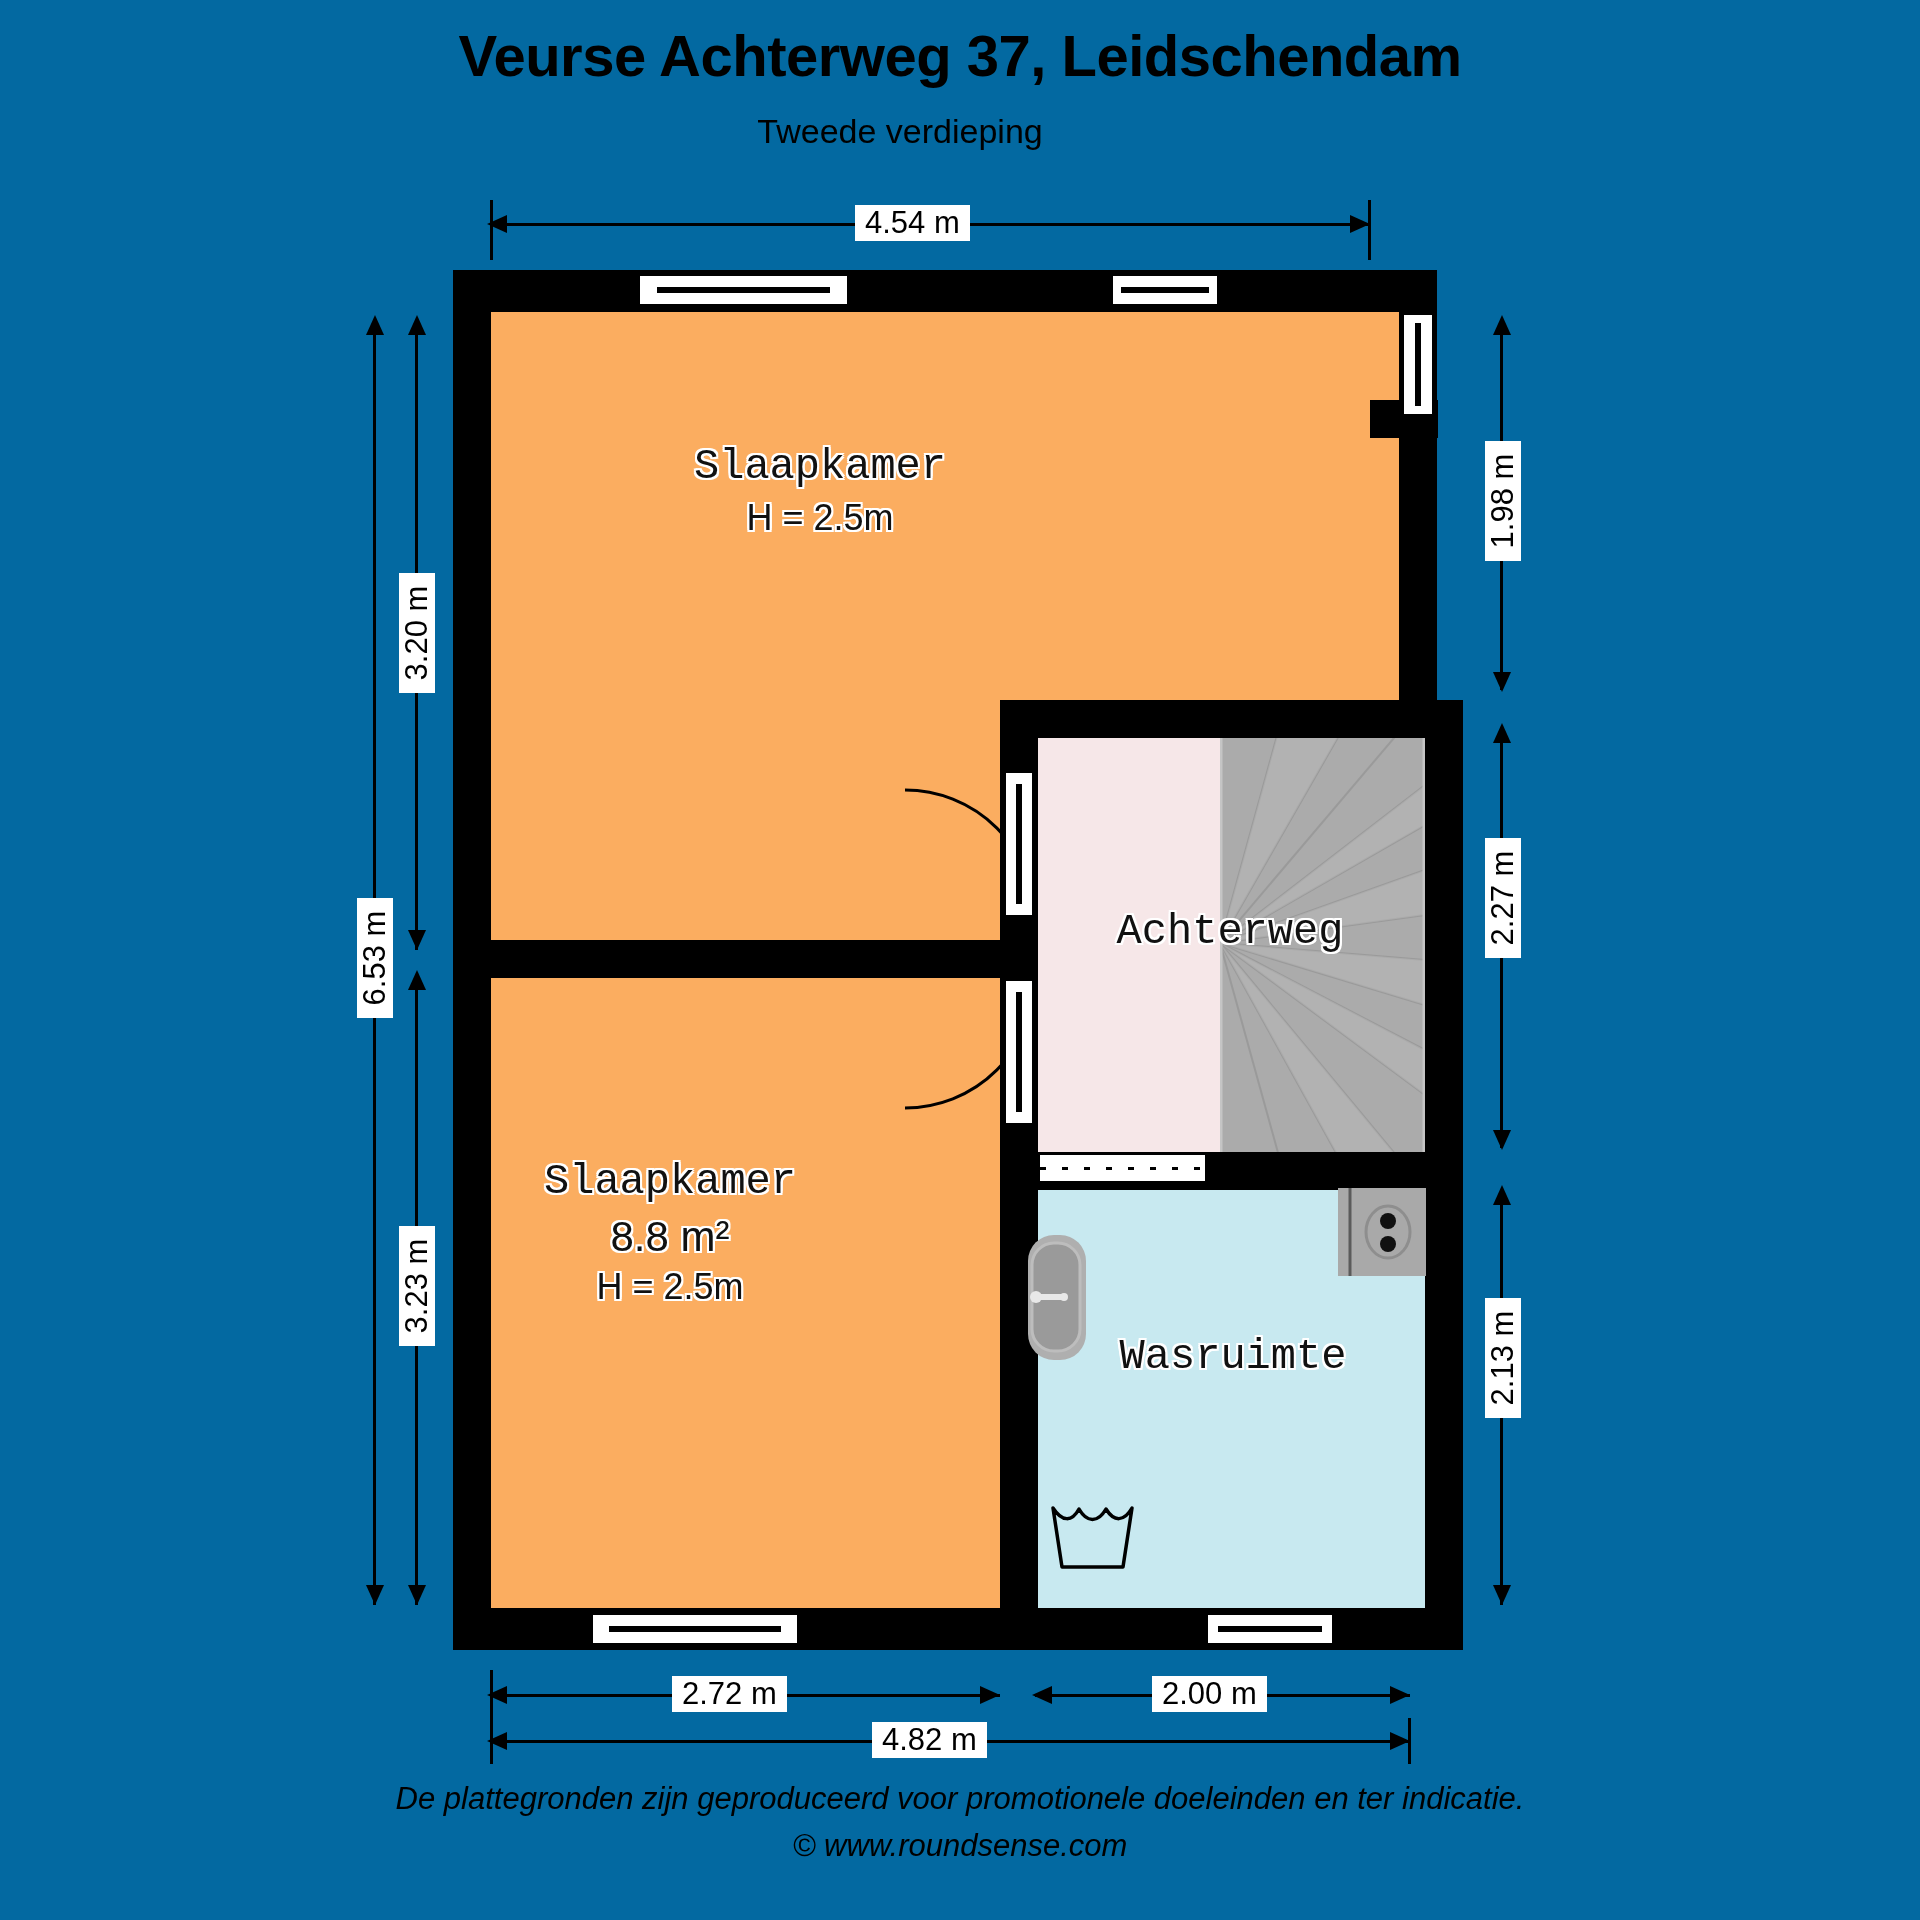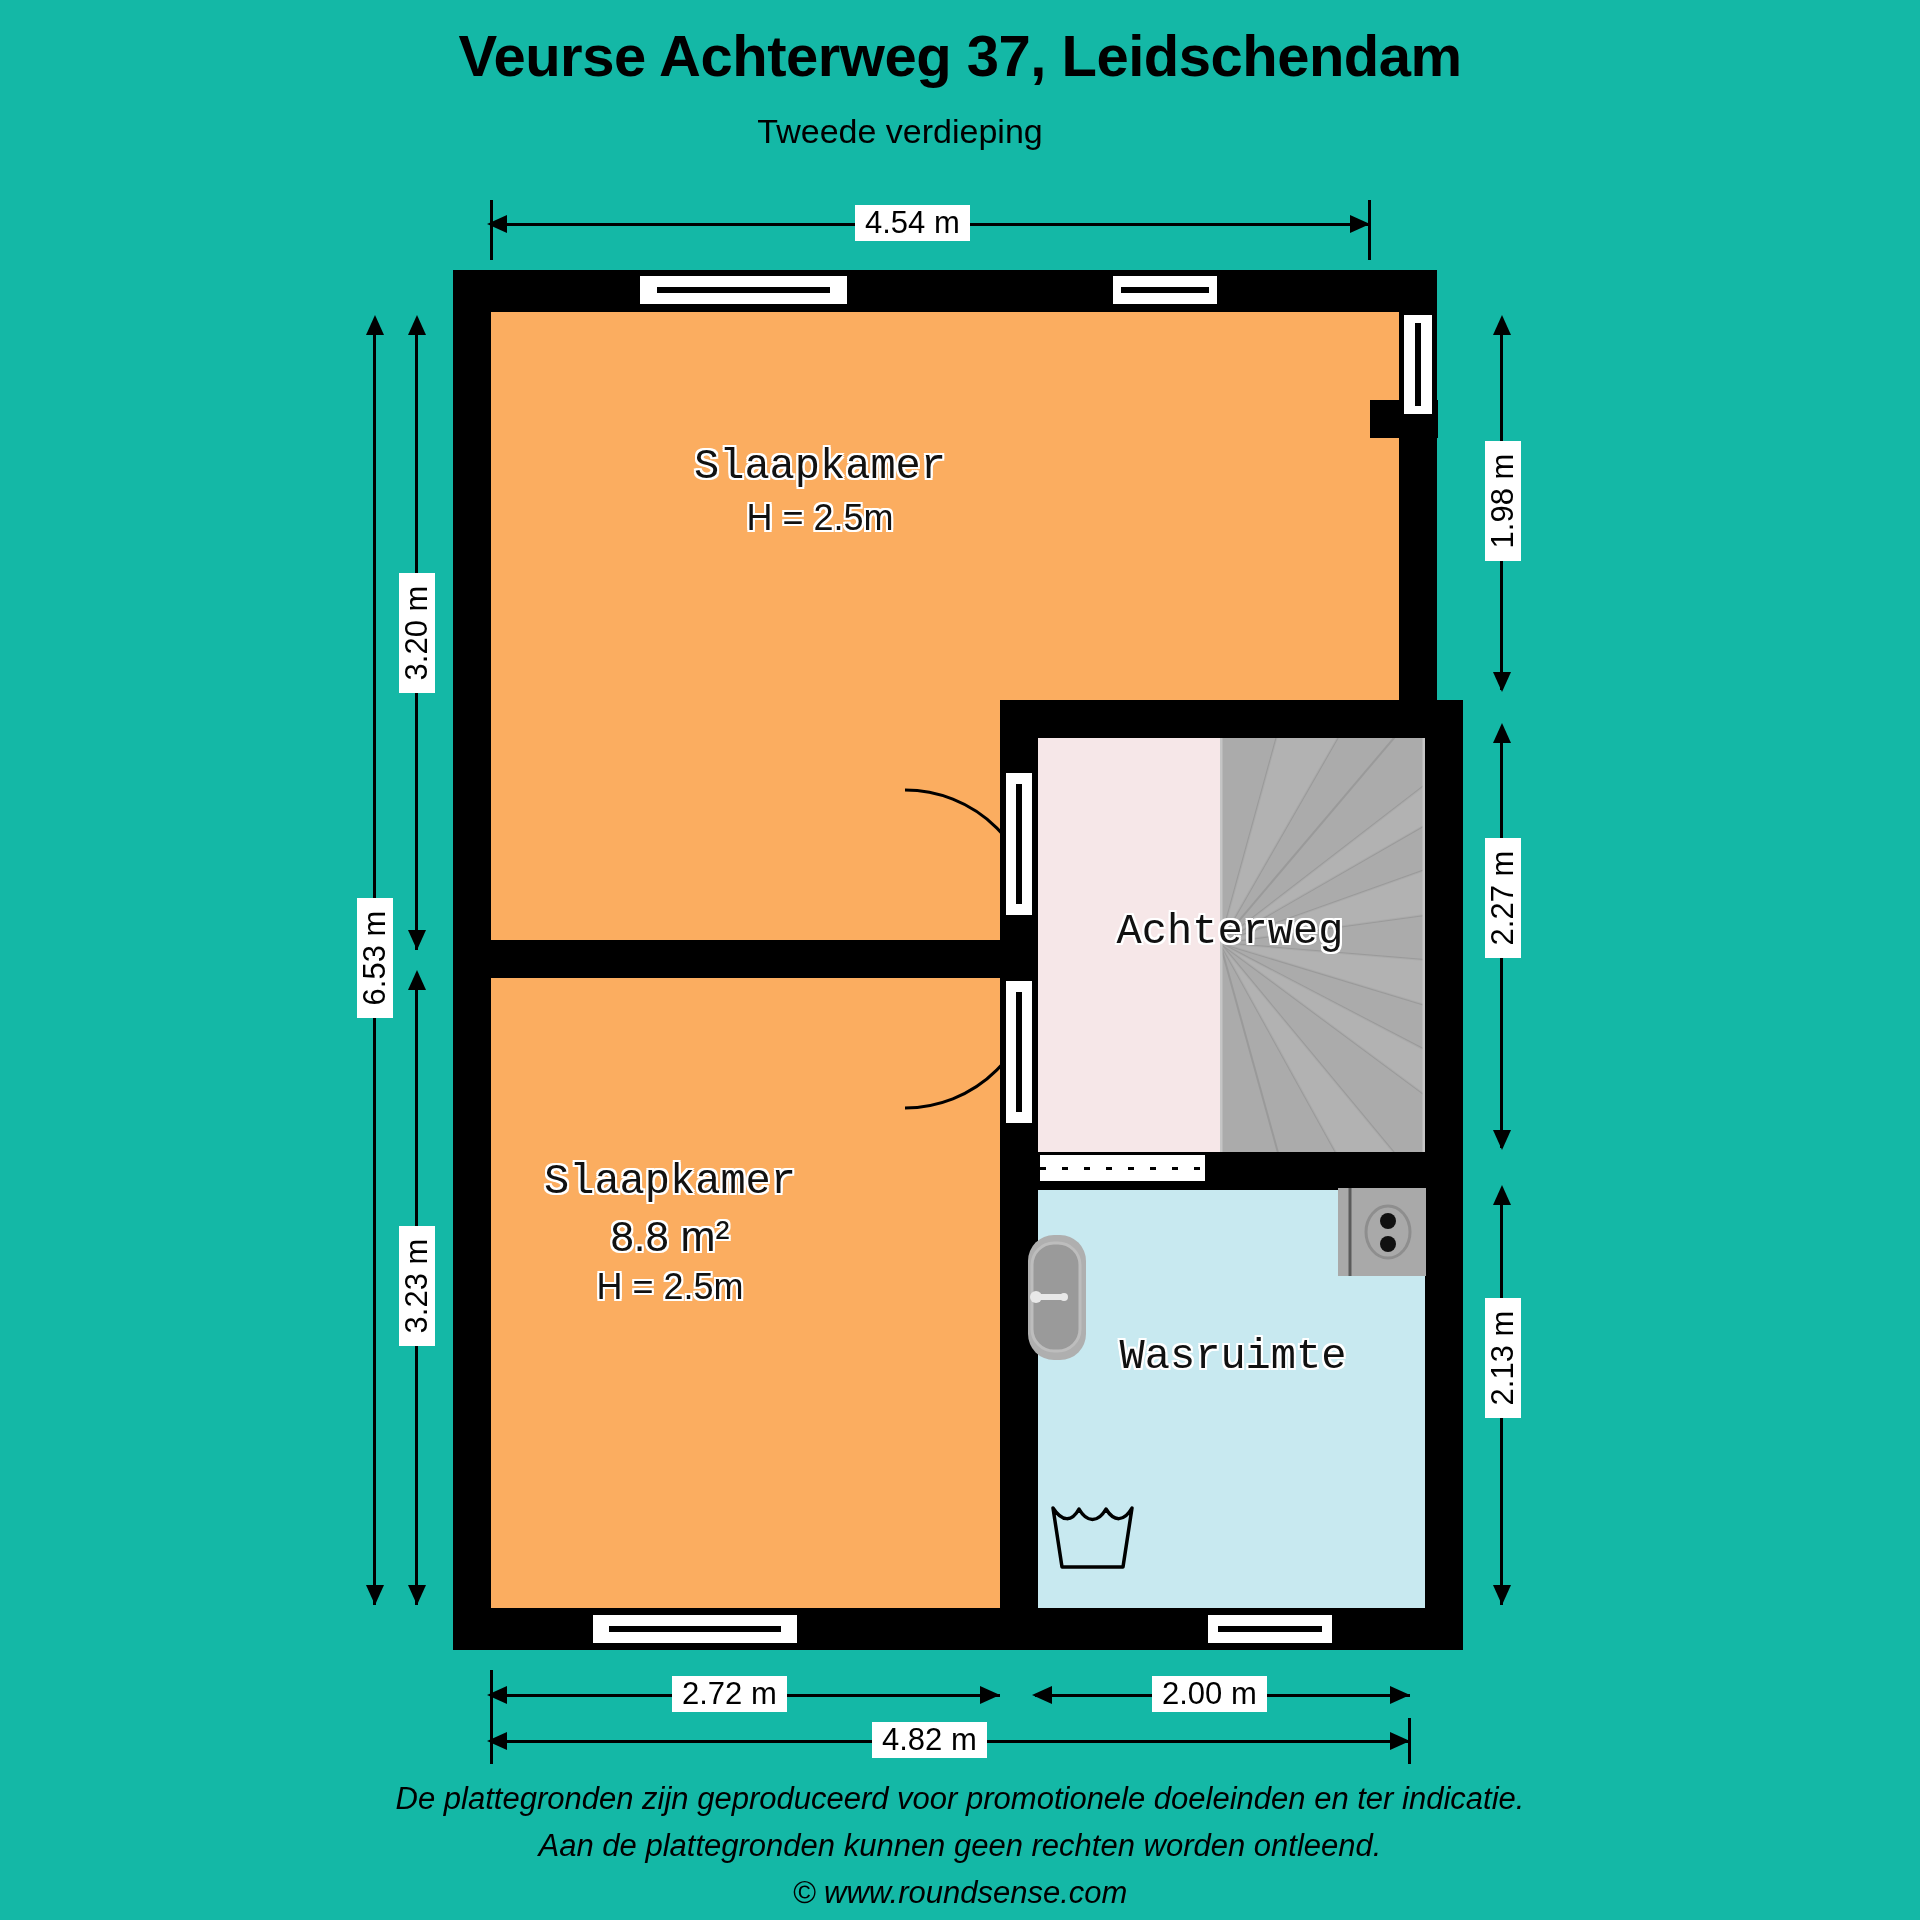--- a/index.html
+++ b/index.html
@@ -5,21 +5,21 @@
   * { box-sizing: border-box; }
   html, body {
     margin: 0; padding: 0;
     width: 1920px; height: 1920px;
     background: #ffffff;
     font-family: "Liberation Sans", sans-serif;
   }
   #page {
     position: relative;
     width: 1920px; height: 1920px;
-    background: #14b8a6;
+    background: #0369a1;
     overflow: hidden;
   }
 
   
   #title {
     position: absolute; left: 0; top: 22px; width: 1920px;
     text-align: center;
     font-size: 58px; font-weight: 700; color: #000;
     letter-spacing: -0.5px;
     white-space: nowrap;
@@ -341,17 +341,16 @@
       <div class="arrow arr-r" style="left:1390px; top:1732px;"></div>
       <div class="tick-v" style="left:490px; top:1718px; height:46px;"></div>
       <div class="tick-v" style="left:1408px; top:1718px; height:46px;"></div>
       <div class="dimtext" style="left:872px; top:1722px;">4.82 m</div>
     </div>
 
   </div>
 
   <div id="footer">
     <div>De plattegronden zijn geproduceerd voor promotionele doeleinden en ter indicatie.</div>
-    <div>Aan de plattegronden kunnen geen rechten worden ontleend.</div>
     <div>© www.roundsense.com</div>
   </div>
 
 </div>
 
 </body></html>

